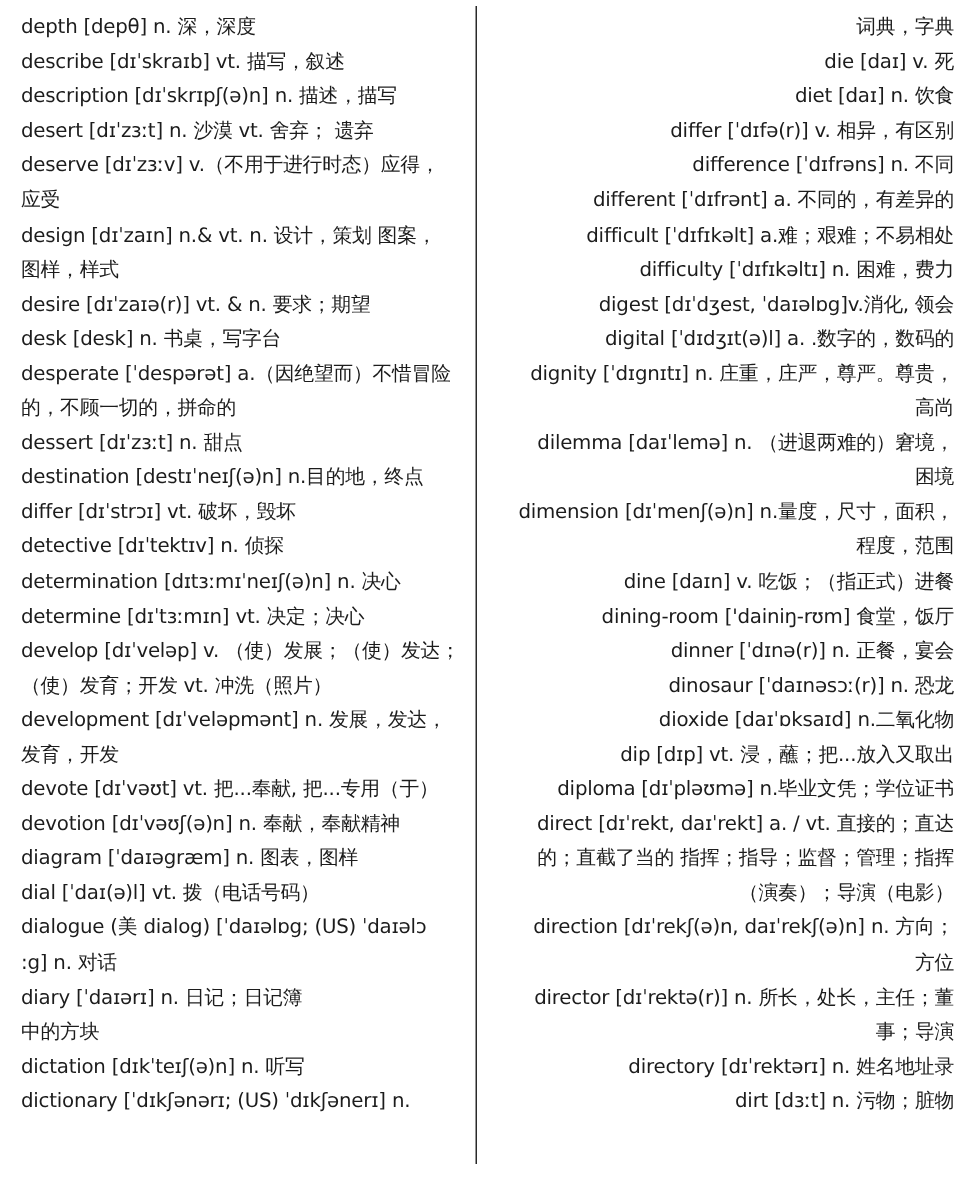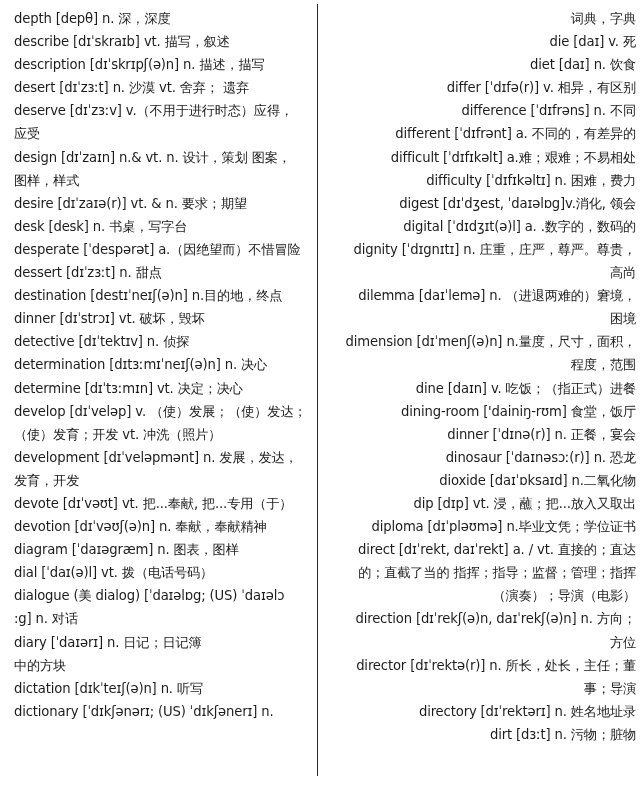--- a/index.html
+++ b/index.html
@@ -60,23 +60,24 @@
     <div class="line">describe [dɪˈskraɪb] vt. 描写，叙述</div>
     <div class="line">description [dɪˈskrɪpʃ(ə)n] n. 描述，描写</div>
     <div class="line">desert [dɪˈzɜːt] n. 沙漠 vt. 舍弃； 遗弃</div>
     <div class="line">deserve [dɪˈzɜːv] v.（不用于进行时态）应得，</div>
     <div class="line">应受</div>
     <div class="line">design [dɪˈzaɪn] n.&amp; vt. n. 设计，策划 图案，</div>
     <div class="line">图样，样式</div>
     <div class="line">desire [dɪˈzaɪə(r)] vt. &amp; n. 要求；期望</div>
     <div class="line">desk [desk] n. 书桌，写字台</div>
     <div class="line">desperate [ˈdespərət] a.（因绝望而）不惜冒险</div>
+    <div class="line">的，不顾一切的，拼命的</div>
     <div class="line">dessert [dɪˈzɜːt] n. 甜点</div>
     <div class="line">destination [destɪˈneɪʃ(ə)n] n.目的地，终点</div>
-    <div class="line">dinner [dɪˈstrɔɪ] vt. 破坏，毁坏</div>
+    <div class="line">differ [dɪˈstrɔɪ] vt. 破坏，毁坏</div>
     <div class="line">detective [dɪˈtektɪv] n. 侦探</div>
     <div class="line">determination [dɪtɜːmɪˈneɪʃ(ə)n] n. 决心</div>
     <div class="line">determine [dɪˈtɜːmɪn] vt. 决定；决心</div>
     <div class="line">develop [dɪˈveləp] v. （使）发展；（使）发达；</div>
     <div class="line">（使）发育；开发 vt. 冲洗（照片）</div>
     <div class="line">development [dɪˈveləpmənt] n. 发展，发达，</div>
     <div class="line">发育，开发</div>
     <div class="line">devote [dɪˈvəʊt] vt. 把...奉献, 把...专用（于）</div>
     <div class="line">devotion [dɪˈvəʊʃ(ə)n] n. 奉献，奉献精神</div>
     <div class="line">diagram [ˈdaɪəgræm] n. 图表，图样</div>

